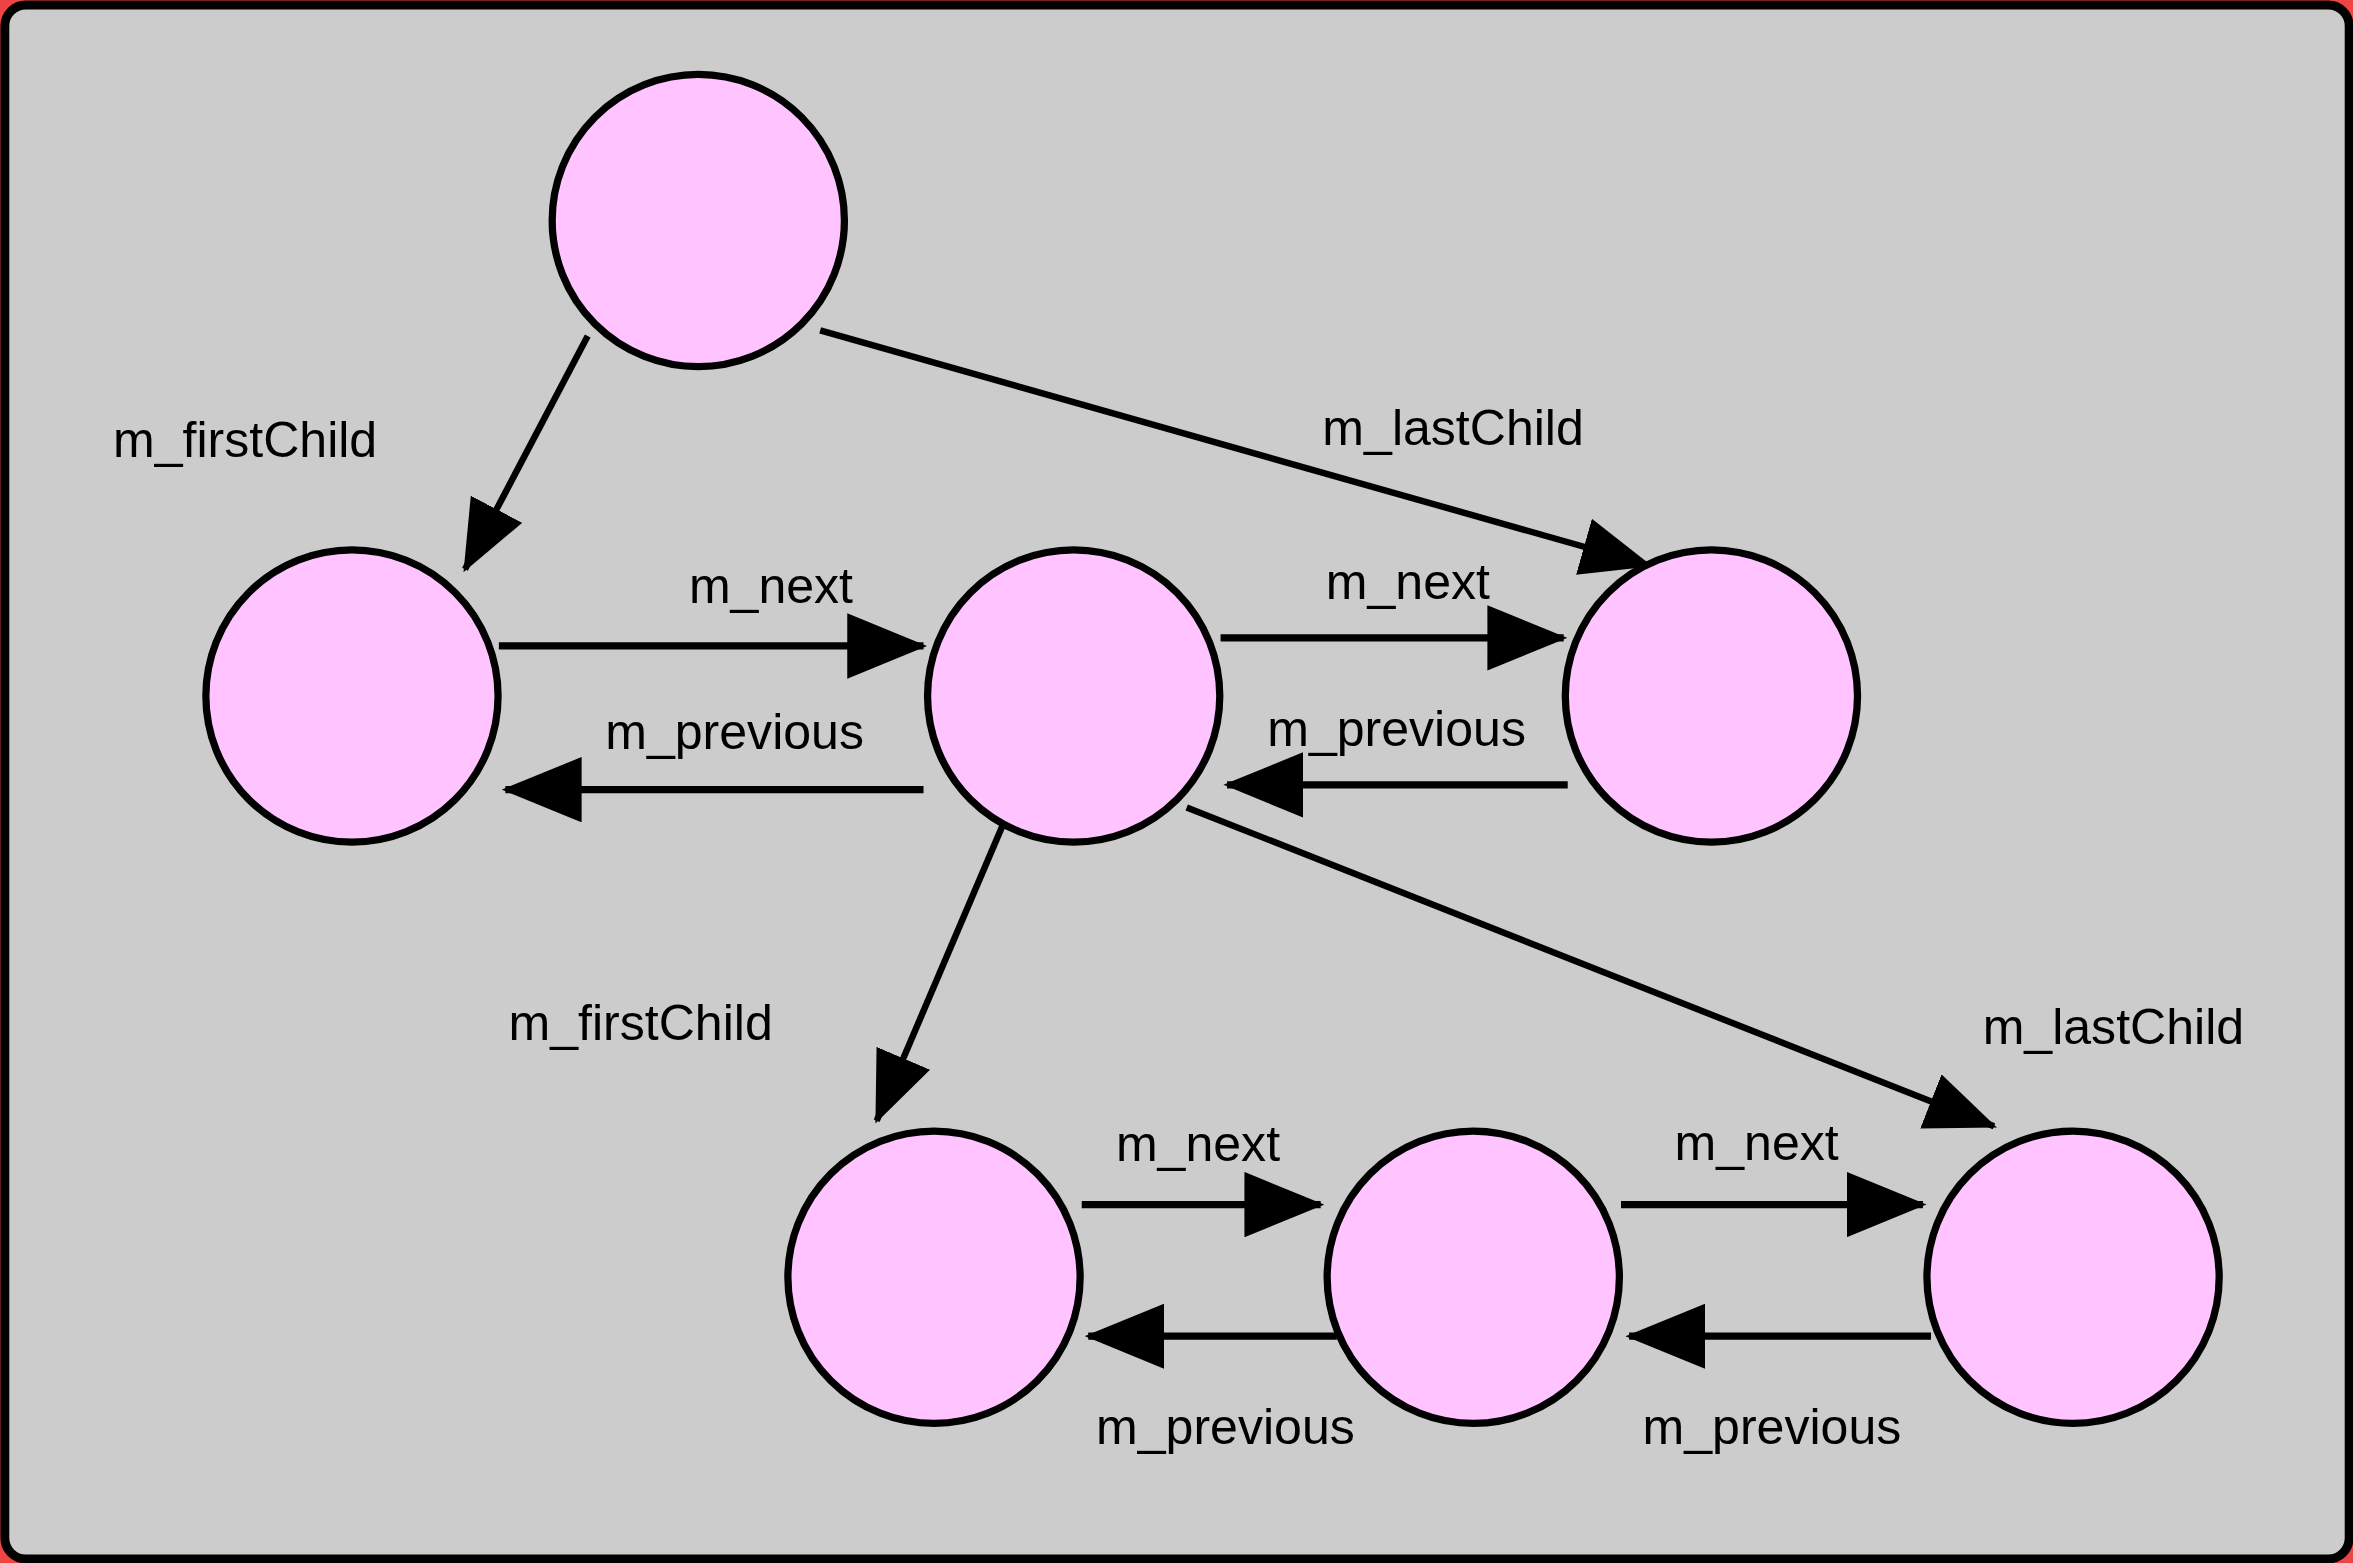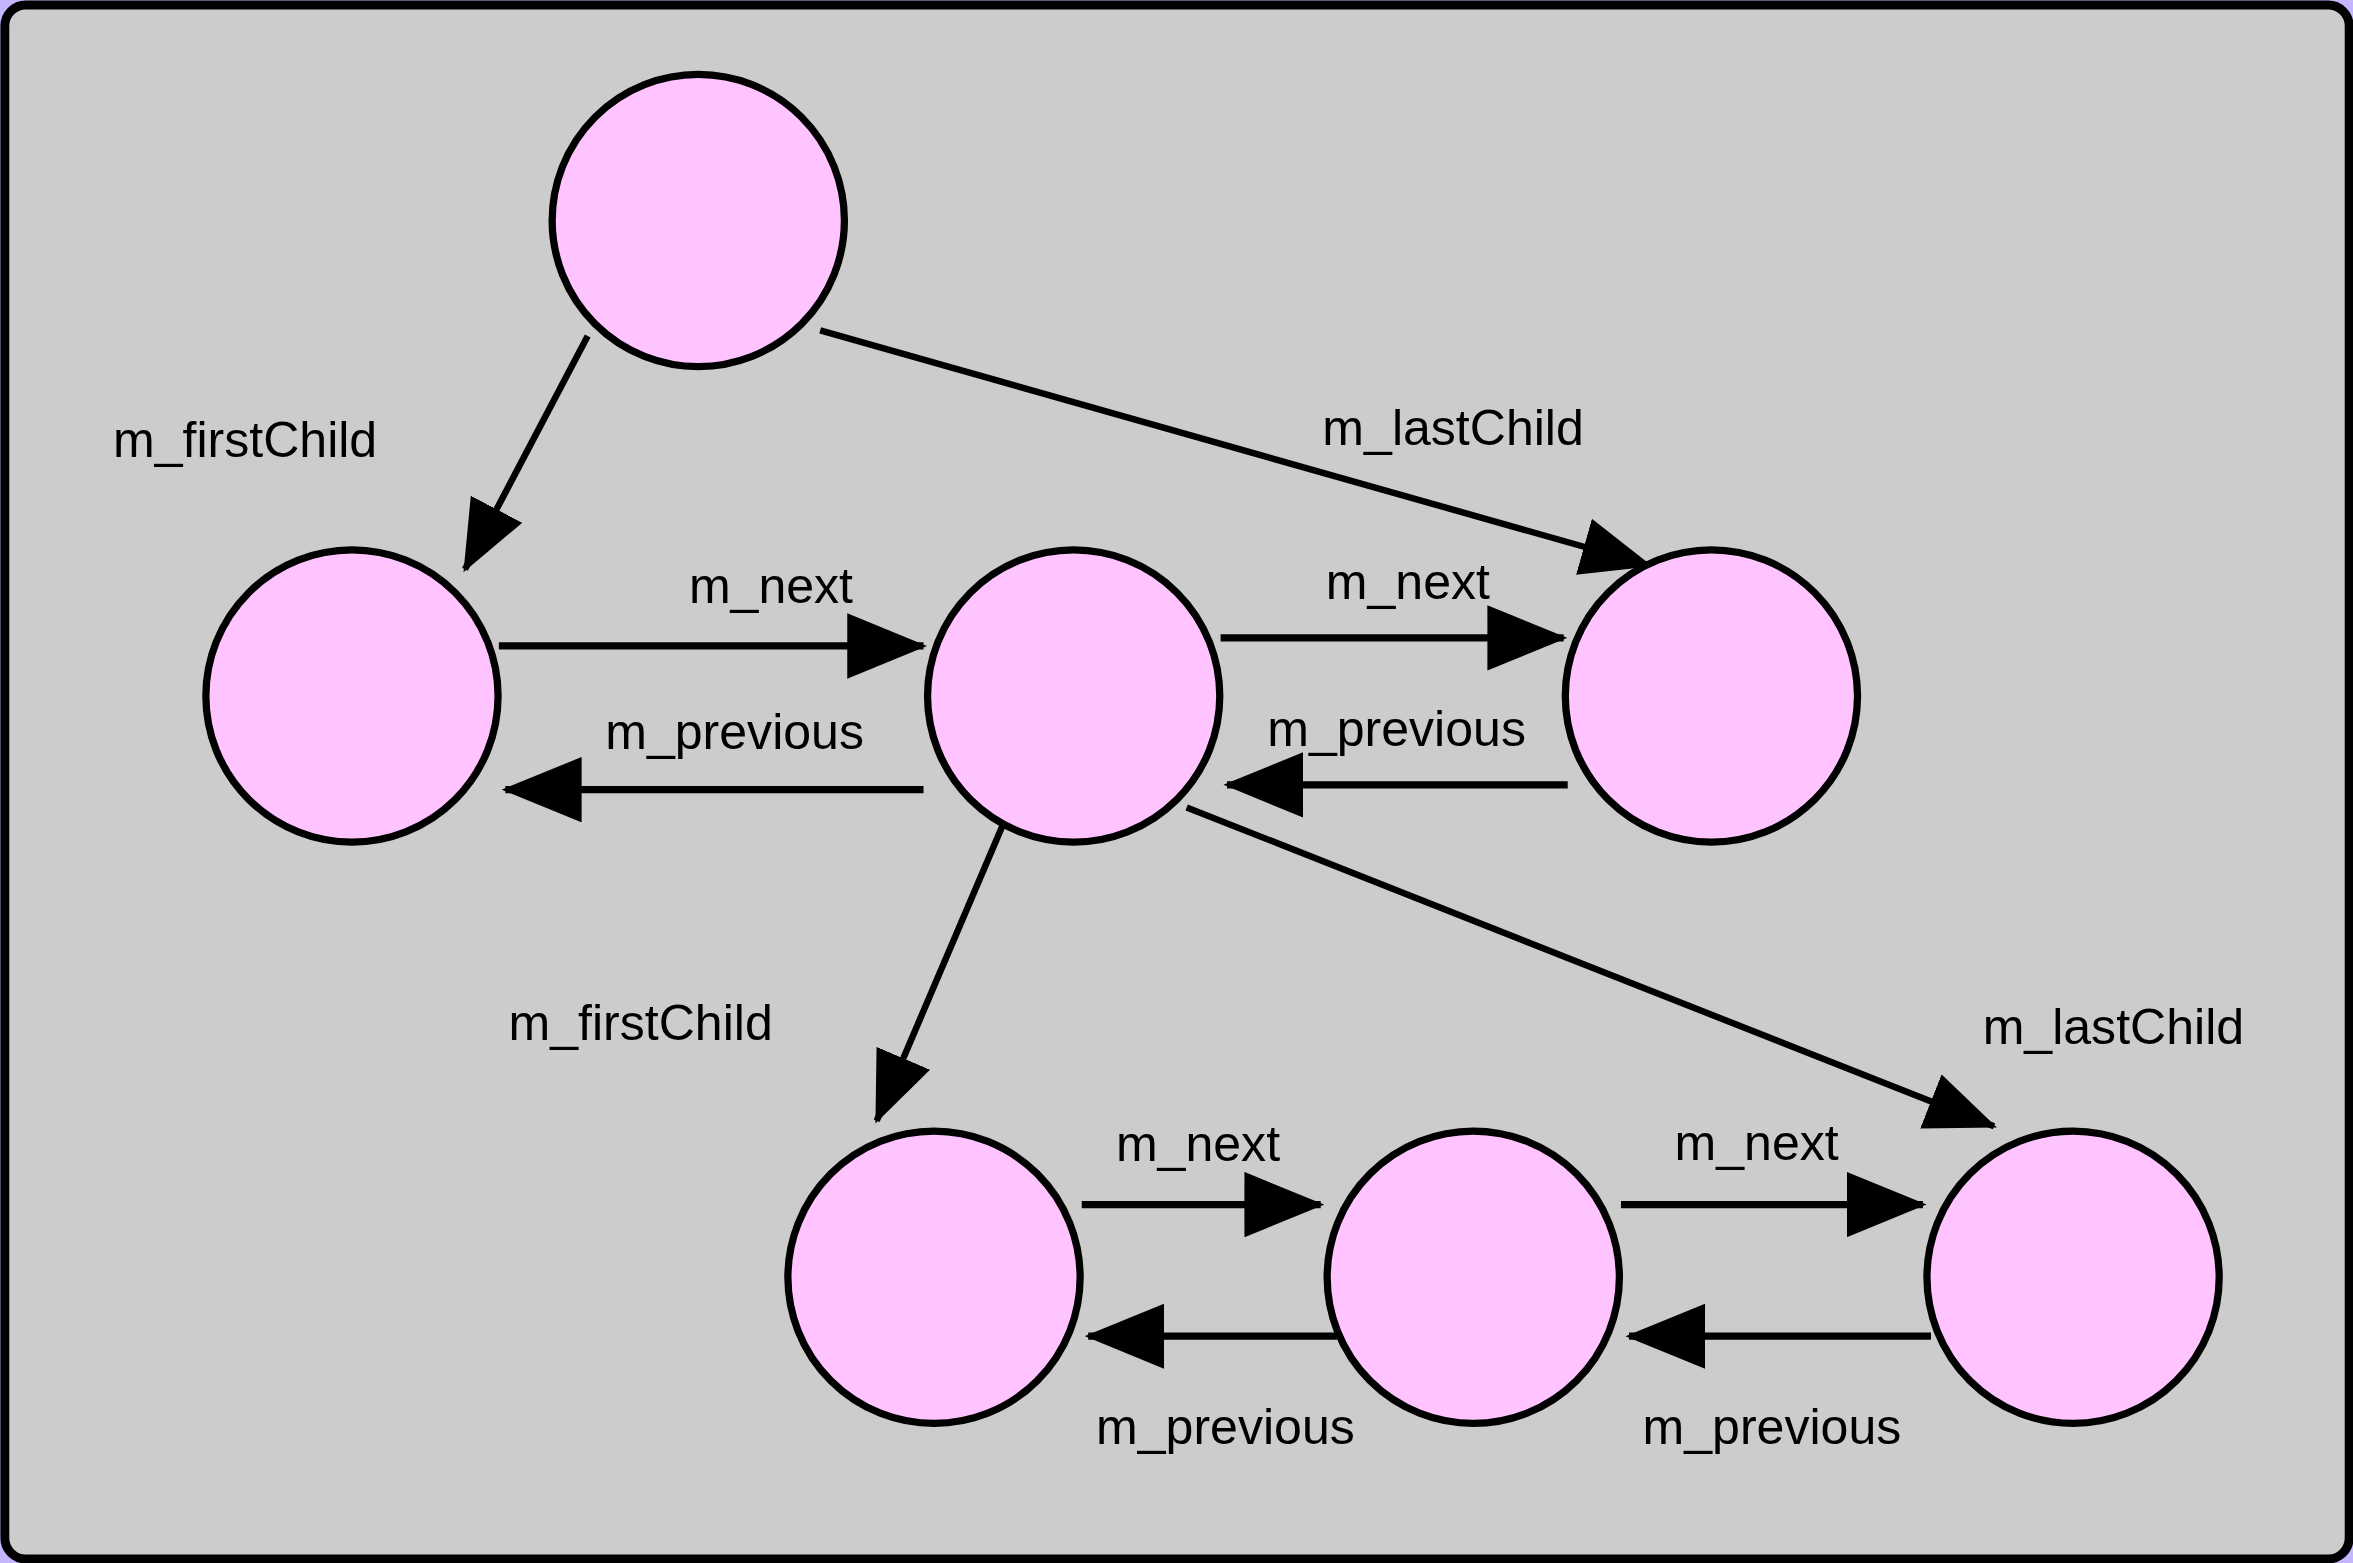--- a/index.html
+++ b/index.html
@@ -4,21 +4,21 @@
 <style>
   html, body {
     margin: 0;
     padding: 0;
     background: #ffffff;
   }
   #root {
     position: relative;
     width: 2354px;
     height: 1564px;
-    background: #c4b5fd;
+    background: #ef4444;
     overflow: hidden;
     font-family: "Liberation Sans", sans-serif;
   }
   #diagram-svg {
     position: absolute;
     left: 0;
     top: 0;
     width: 2354px;
     height: 1564px;
     display: block;

